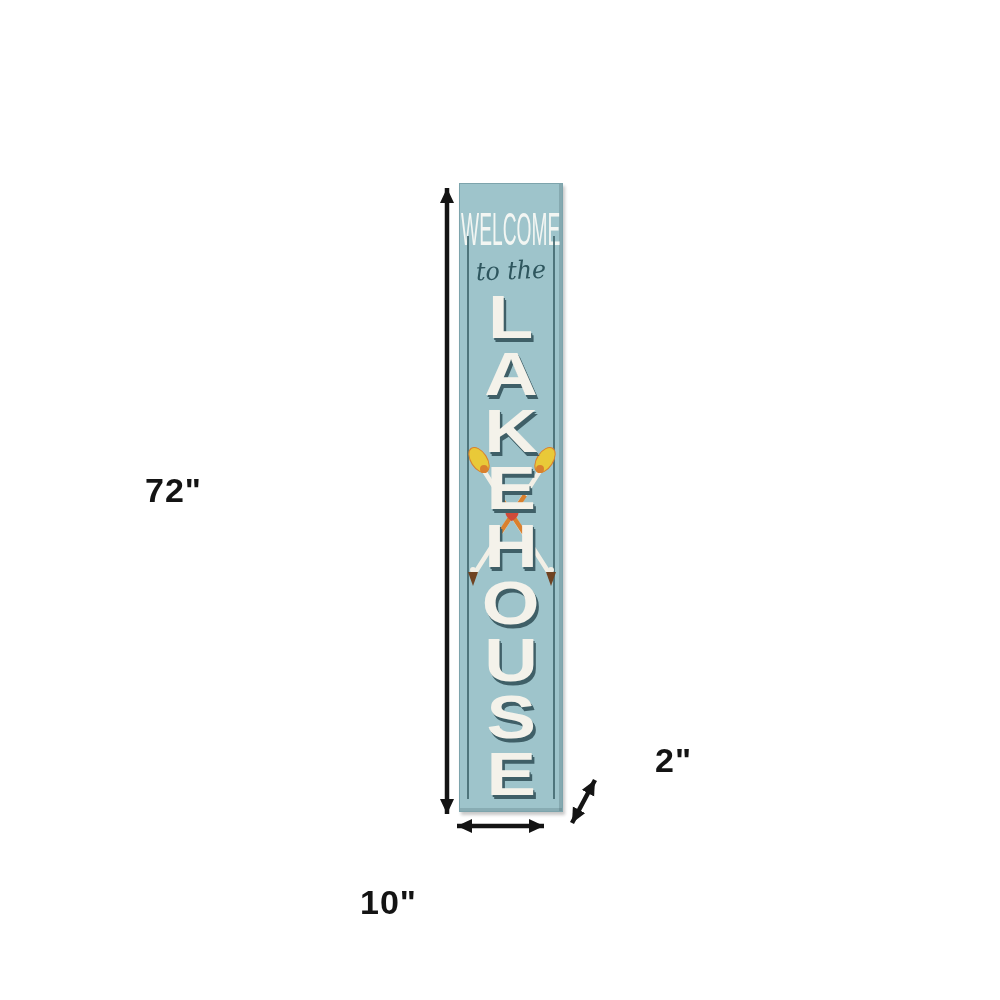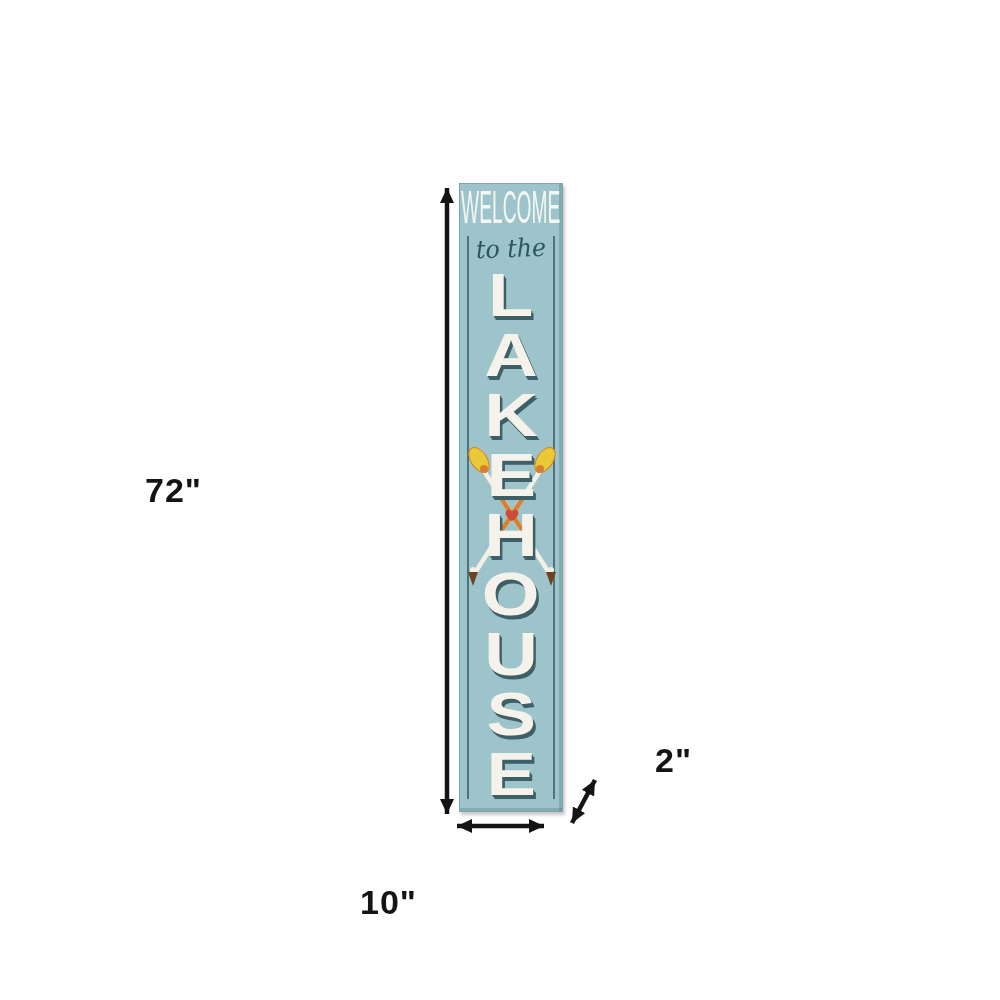--- a/index.html
+++ b/index.html
@@ -24,21 +24,21 @@
   .sign{position:absolute;left:459px;top:183px;width:104px;height:629px;
     background:var(--sign-bg);box-sizing:border-box;
     border:1px solid var(--sign-edge);
     box-shadow:inset -3px 0 0 rgba(70,100,108,.28), inset 0 -3px 0 rgba(70,100,108,.25),
                2px 3px 3px rgba(0,0,0,.22);
     display:flex;flex-direction:column;}
   .frame-line{position:absolute;top:52px;bottom:12px;width:2px;
     background:var(--frame-line);opacity:.85;z-index:1;}
   .frame-line.left{left:7px;} .frame-line.right{right:7px;}
 
-  .welcome-row{height:46px;margin-top:0;display:flex;align-items:center;justify-content:center;}
+  .welcome-row{height:46px;margin-top:22px;display:flex;align-items:center;justify-content:center;}
   .welcome-row span{display:inline-block;color:var(--welcome-text);font-size:32px;
     font-family:"Liberation Sans",sans-serif;letter-spacing:0px;white-space:nowrap;
     transform:scale(.60,1.45);transform-origin:center;}
   .tothe-row{height:36px;display:flex;align-items:center;justify-content:center;}
   .tothe-row span{display:inline-block;color:var(--script-text);font-size:25px;
     font-family:"DejaVu Serif",serif;font-style:italic;transform:rotate(-2deg) scale(.95,1);
     white-space:nowrap;}
 
   .letters{position:relative;z-index:2;flex:1;display:flex;flex-direction:column;
     align-items:center;justify-content:space-between;padding:4px 0 12px;}

